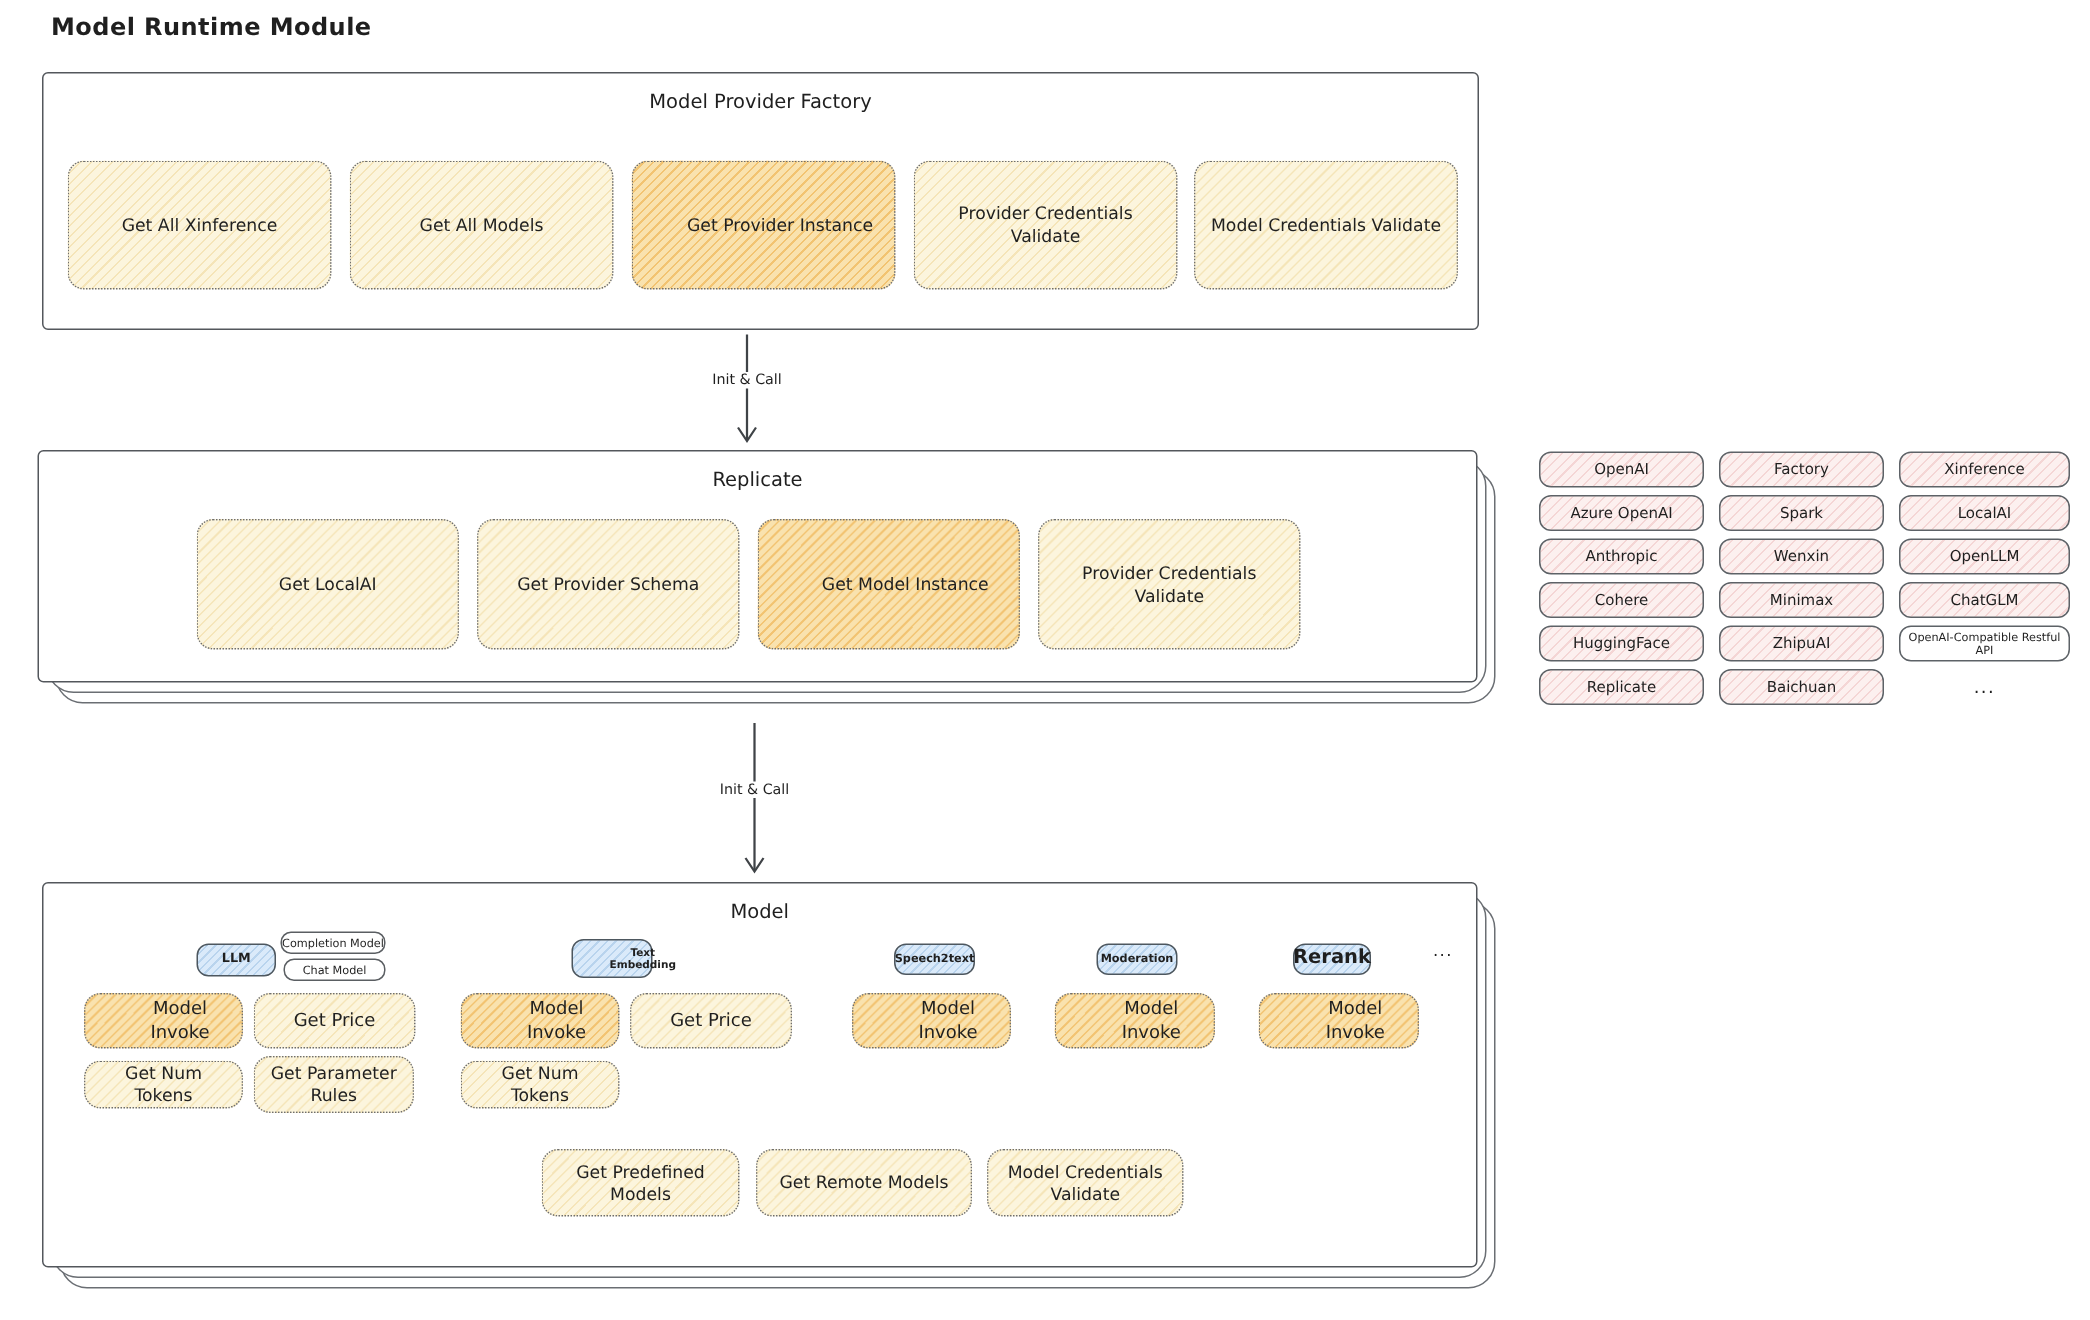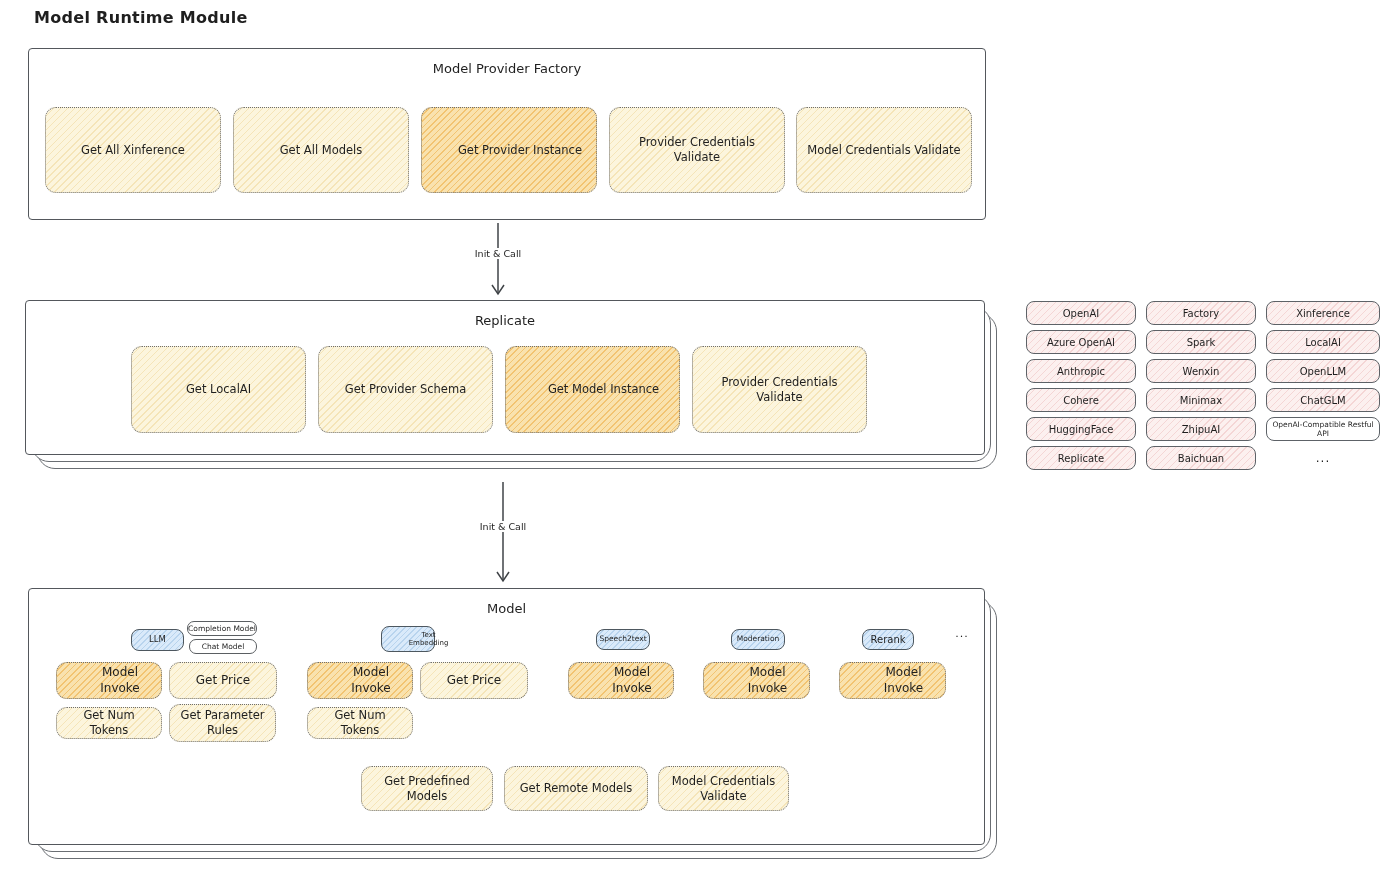--- a/index.html
+++ b/index.html
@@ -32,21 +32,21 @@
           display:flex; align-items:center; justify-content:center; text-align:center;
           font-size:10px; padding:1px 3px; }
   .chip.white { background:#ffffff; font-size:7.5px; }
   .grid-ellipsis { display:flex; align-items:center; justify-content:center; font-size:12px; letter-spacing:1px; }
 
   
   .type-badge { position:absolute; border:1.3px solid #4d575f; border-radius:8px;
                 background-color:#daeafa;
                 background-image:repeating-linear-gradient(135deg, rgba(122,170,214,.35) 0 1px, transparent 1px 4px);
                 display:flex; align-items:center; justify-content:center; text-align:center;
-                font-size:7.5px; line-height:1.15; padding:1px 3px; }
+                font-size:7.5px; line-height:1.15; padding:1px 3px;font-weight:bold; }
   .mini-badge { position:absolute; border:1.1px solid #5a5e62; border-radius:7px; background:#fff;
                 display:flex; align-items:center; justify-content:center; text-align:right; font-size:7.5px; }
 
   
   .arrow { position:absolute; overflow:visible; }
   .arrow line, .arrow polyline { stroke:#3f4347; stroke-width:1.5; fill:none; }
   .arrow-label { position:absolute; background:#fff; text-align:center; font-size:9.5px; padding:0 2px; }
 
   .dots { position:absolute; font-size:11px; letter-spacing:1px; }
 
@@ -74,21 +74,21 @@
   #model-layer2 { left:40px; top:601px; width:957px; height:258px; }
   #model-layer1 { left:34px; top:594px; width:957px; height:258px; }
   #model-box    { left:28px; top:588px; width:957px; height:257px; }
 
   #badge-llm        { left:102px; top:40px; width:53px;  height:22px; font-size:8.5px; }
   #badge-completion { left:158px; top:32px; width:70px;  height:15px; }
   #badge-chat       { left:160px; top:50px; width:68px;  height:15px; }
   #badge-te         { left:352px; top:37px; width:54px;  height:26px; font-size:7px;padding-left:44px; }
   #badge-s2t        { left:567px; top:40px; width:54px;  height:21px; font-size:7.5px; }
   #badge-mod        { left:702px; top:40px; width:54px;  height:21px; font-size:7.5px; }
-  #badge-rerank     { left:833px; top:40px; width:52px;  height:21px; font-size:10px; }
+  #badge-rerank     { left:833px; top:40px; width:52px;  height:21px; font-size:13px; }
   #model-more       { left:920px; top:38px; width:26px; text-align:center; }
 
   #m-btn-0 { left:27px;  top:73px;  width:106px; height:37px; font-size:12px; }
   #m-btn-1 { left:140px; top:73px;  width:108px; height:37px; font-size:12px; }
   #m-btn-2 { left:278px; top:73px;  width:106px; height:37px; font-size:12px; }
   #m-btn-3 { left:391px; top:73px;  width:108px; height:37px; font-size:12px; }
   #m-btn-4 { left:539px; top:73px;  width:106px; height:37px; font-size:12px; }
   #m-btn-5 { left:674px; top:73px;  width:107px; height:37px; font-size:12px; }
   #m-btn-6 { left:810px; top:73px;  width:107px; height:37px; font-size:12px; }
   #m-btn-7 { left:27px;  top:118px; width:106px; height:32px; }

